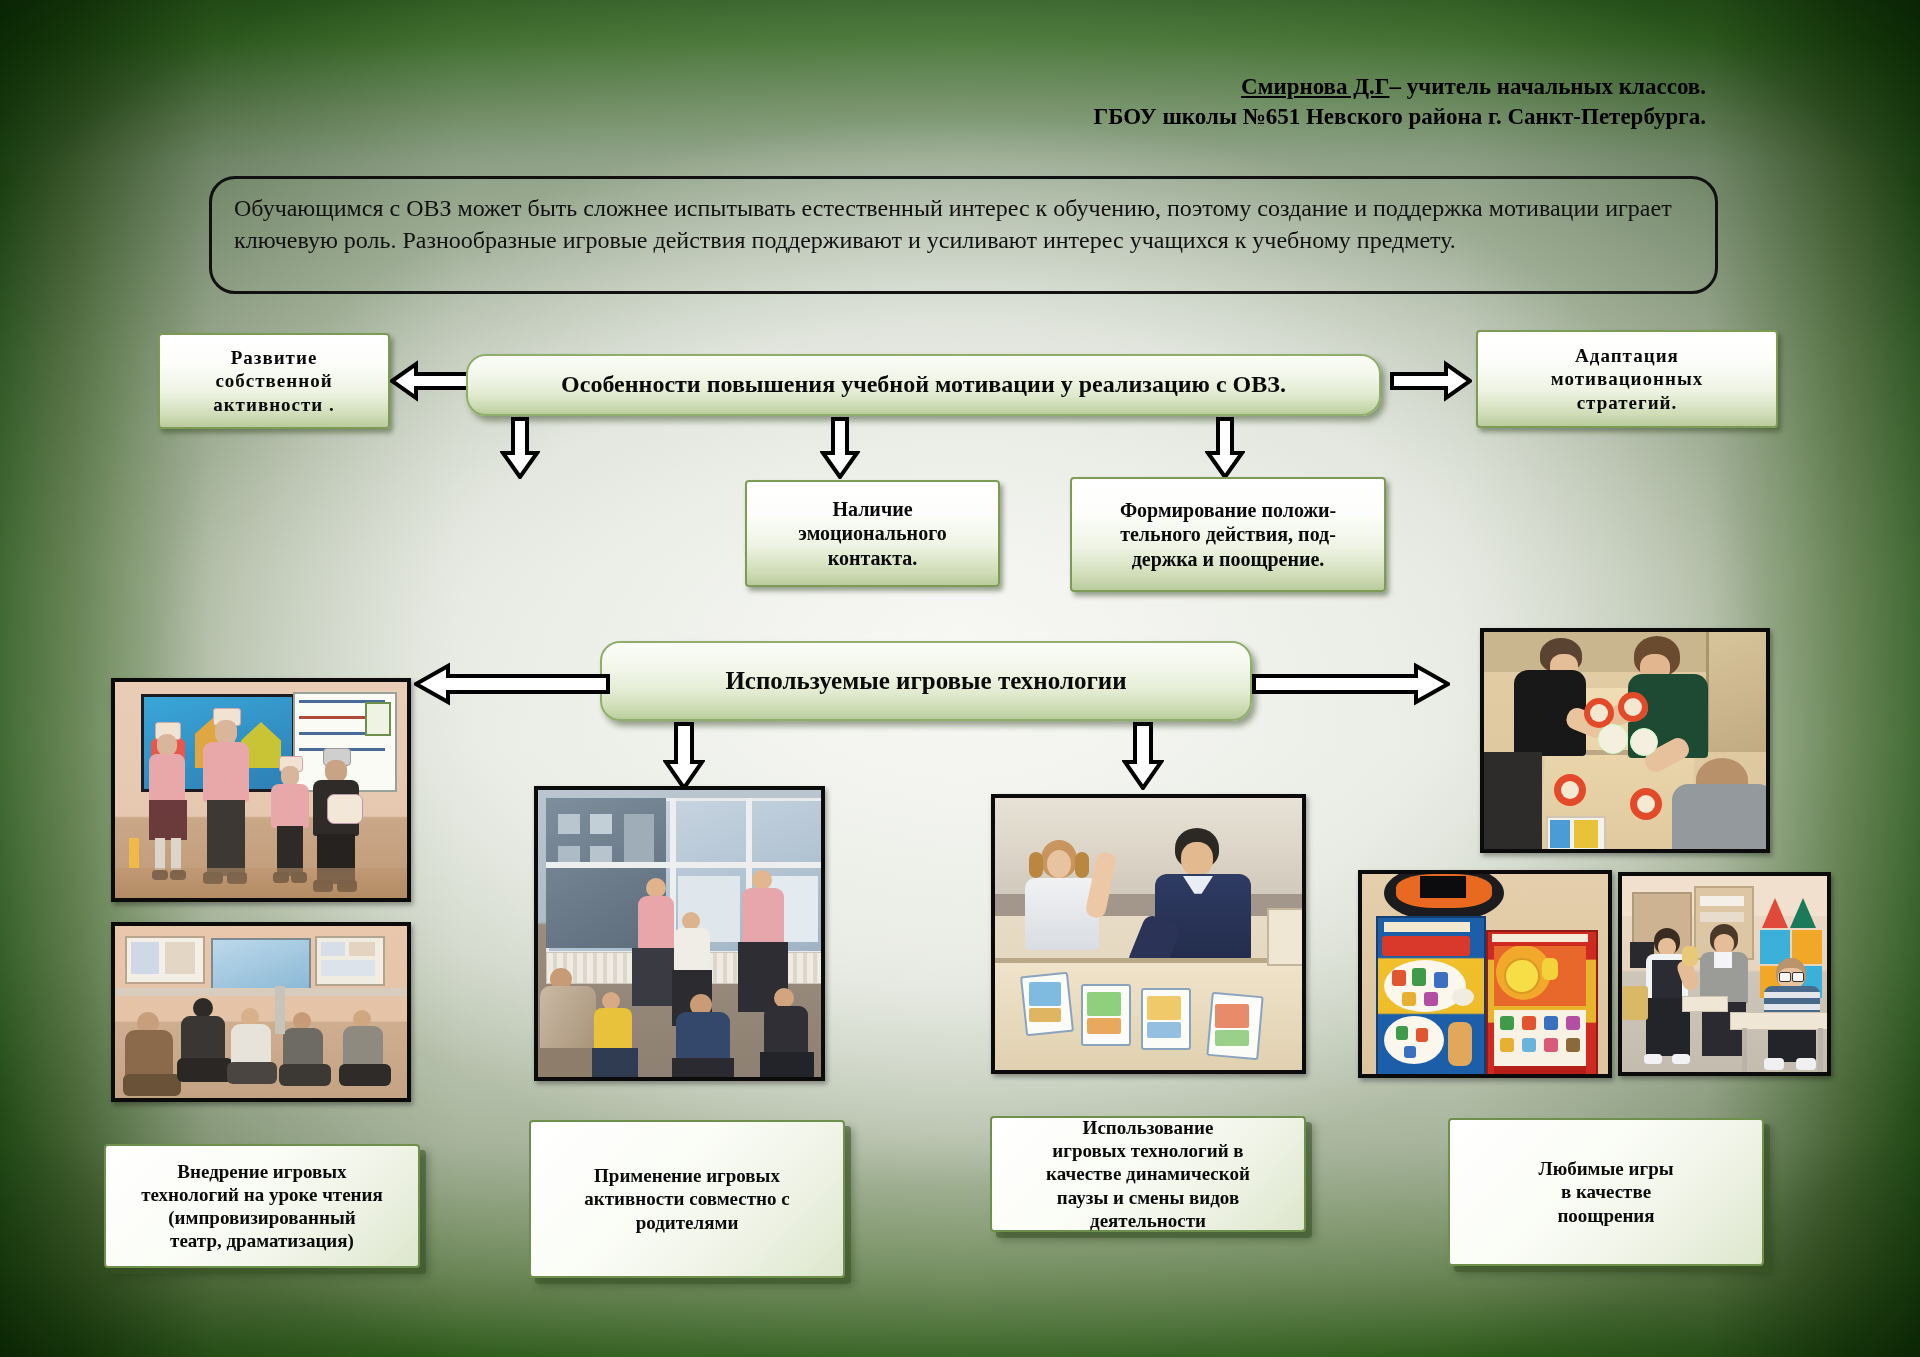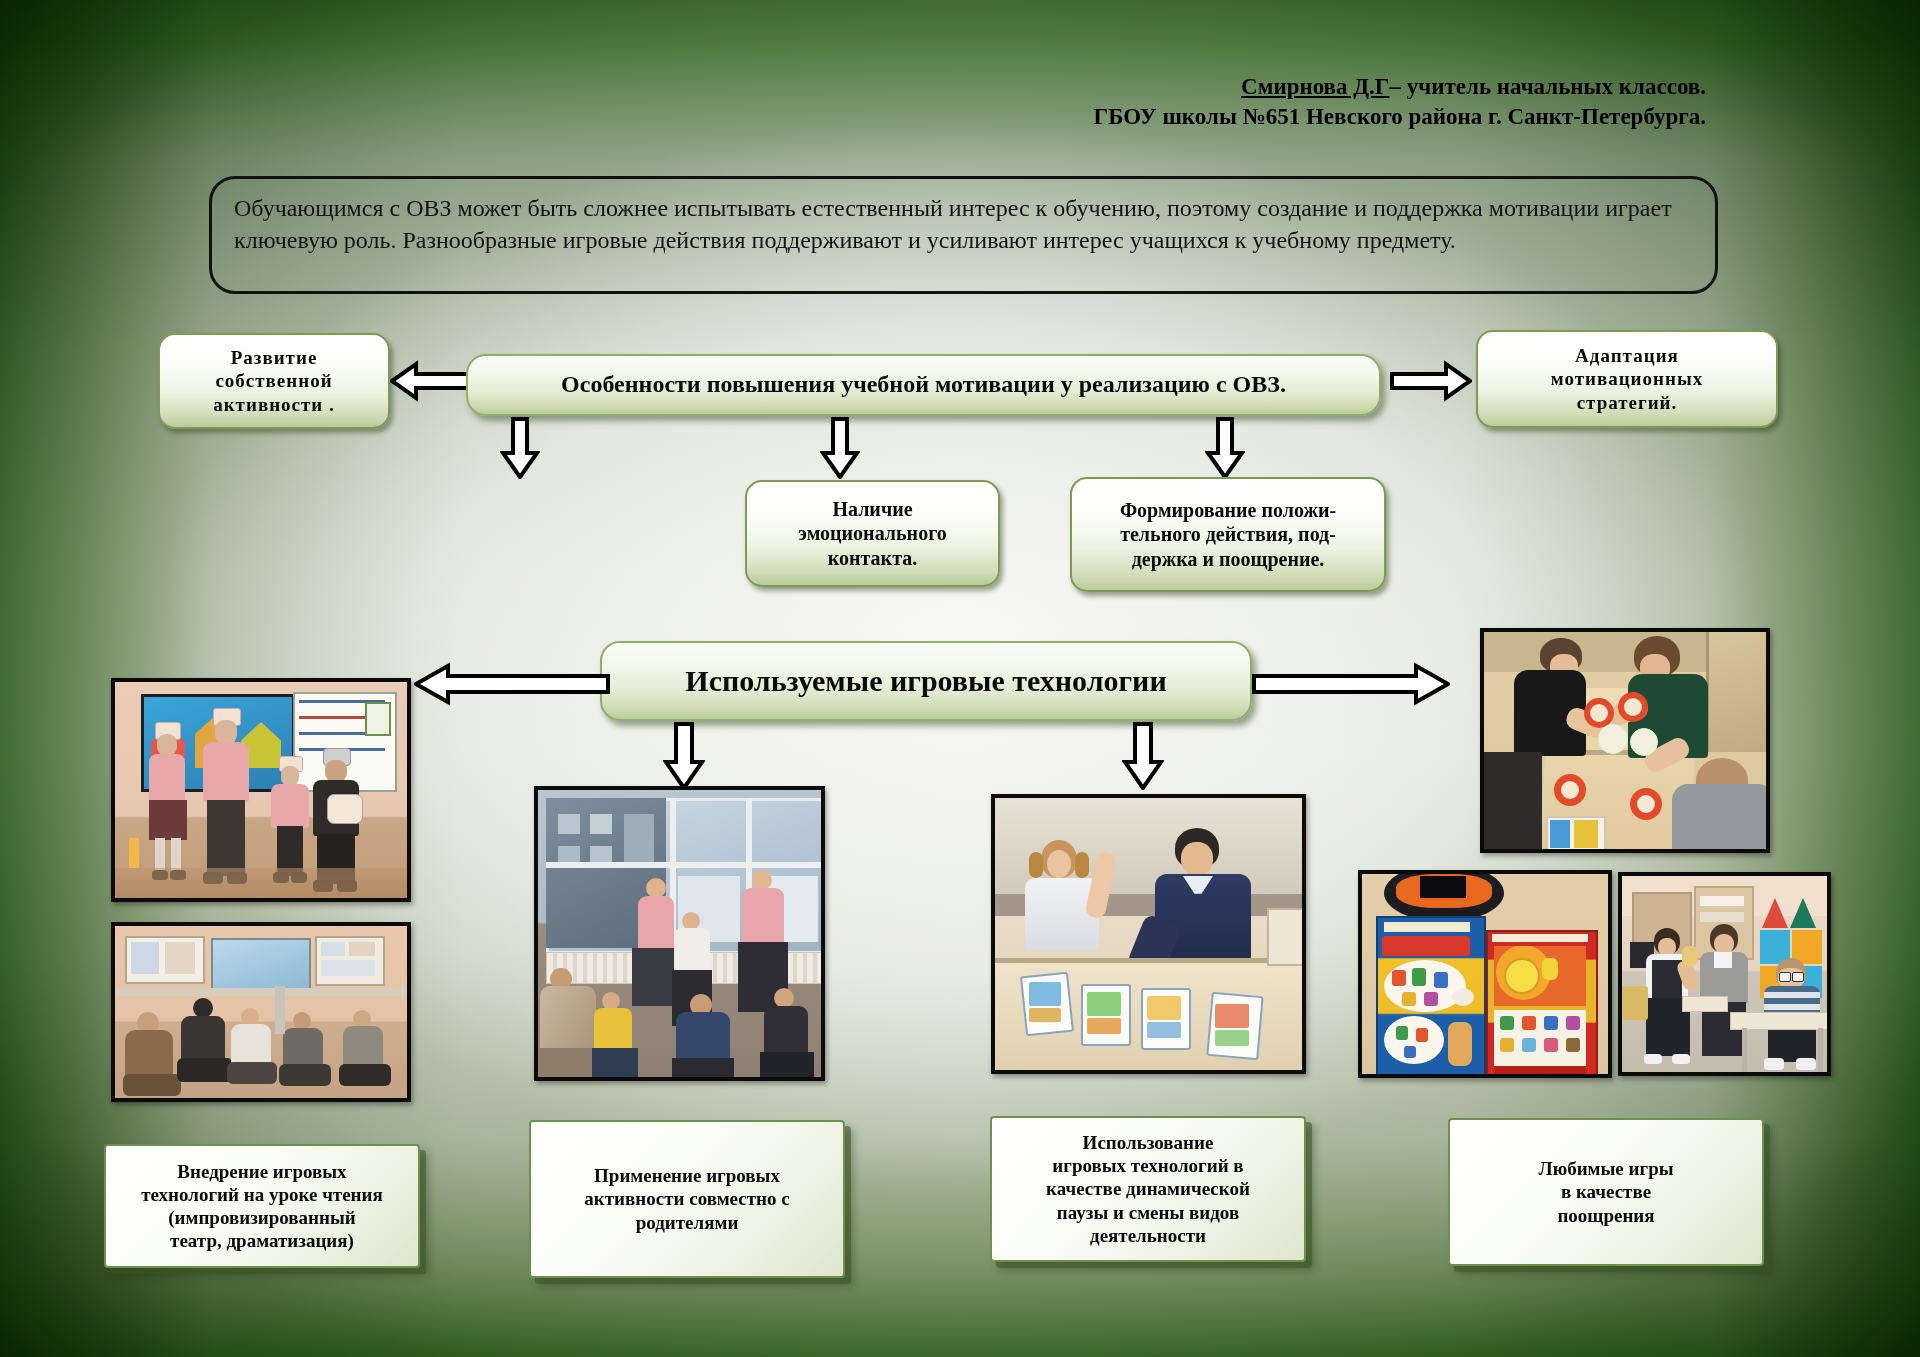--- a/index.html
+++ b/index.html
@@ -50,21 +50,21 @@
   }
 
   
   .box{
     position:absolute;box-sizing:border-box;
     display:flex;align-items:center;justify-content:center;
     text-align:center;font-weight:bold;color:#0a0a0a;
     line-height:1.22;
   }
   .box-round{
-    border-radius:17px;
+    border-radius:4px;
     border:2px solid #7d9b55;
     background:linear-gradient(to bottom,#ffffff 0%,#fdfefb 30%,#eef3e3 62%,#cfdcb6 88%,#b9cb9c 100%);
     box-shadow: 3px 4px 5px rgba(40,60,20,0.45), inset 0 1px 0 #fff;
   }
   .box-wide{
     border-radius:20px;
     border:2px solid #8fae6a;
     background:linear-gradient(to bottom,#fbfdf7 0%,#f2f6e9 35%,#e2ebd1 65%,#c9d9ae 90%,#b9cc9b 100%);
     box-shadow: 4px 5px 6px rgba(40,60,20,0.45), inset 0 1px 0 #fff;
   }
@@ -155,21 +155,21 @@
 эмоционального
 контакта.</span>
   </div>
 
   <div class="box box-round" style="left:1070px;top:477px;width:316px;height:115px;font-size:20px;">
     <span style="white-space:pre-line">Формирование положи-
 тельного действия, под-
 держка и поощрение.</span>
   </div>
 
-  <div class="box box-wide" style="left:600px;top:641px;width:652px;height:80px;font-size:30px;">
+  <div class="box box-wide" style="left:600px;top:641px;width:652px;height:80px;font-size:25px;">
     <span>Используемые игровые технологии</span>
   </div>
 
   <div class="arrow" style="left:414px;top:660px;width:196px;height:48px;">
     <svg width="196" height="48" viewBox="0 0 196 48">
       <polygon points="2,24 34,6 34,16 194,16 194,32 34,32 34,42" fill="#ffffff" stroke="#000" stroke-width="4" stroke-linejoin="miter"></polygon>
     </svg>
   </div>
 
   <div class="arrow" style="left:1248px;top:660px;width:202px;height:48px;">
@@ -485,21 +485,21 @@
 (импровизированный
 театр, драматизация)</span>
   </div>
 
   <div class="box box-sq" style="left:529px;top:1120px;width:316px;height:158px;font-size:19px;">
     <span style="white-space:pre-line">Применение игровых
 активности совместно с
 родителями</span>
   </div>
 
-  <div class="box box-sq" style="left:990px;top:1116px;width:316px;height:146px;font-size:19px;">
+  <div class="box box-sq" style="left:990px;top:1116px;width:316px;height:116px;font-size:19px;">
     <span style="white-space:pre-line">Использование
 игровых технологий в
 качестве динамической
 паузы и смены видов
 деятельности</span>
   </div>
 
   <div class="box box-sq" style="left:1448px;top:1118px;width:316px;height:148px;font-size:19px;">
     <span style="white-space:pre-line">Любимые игры
 в качестве

